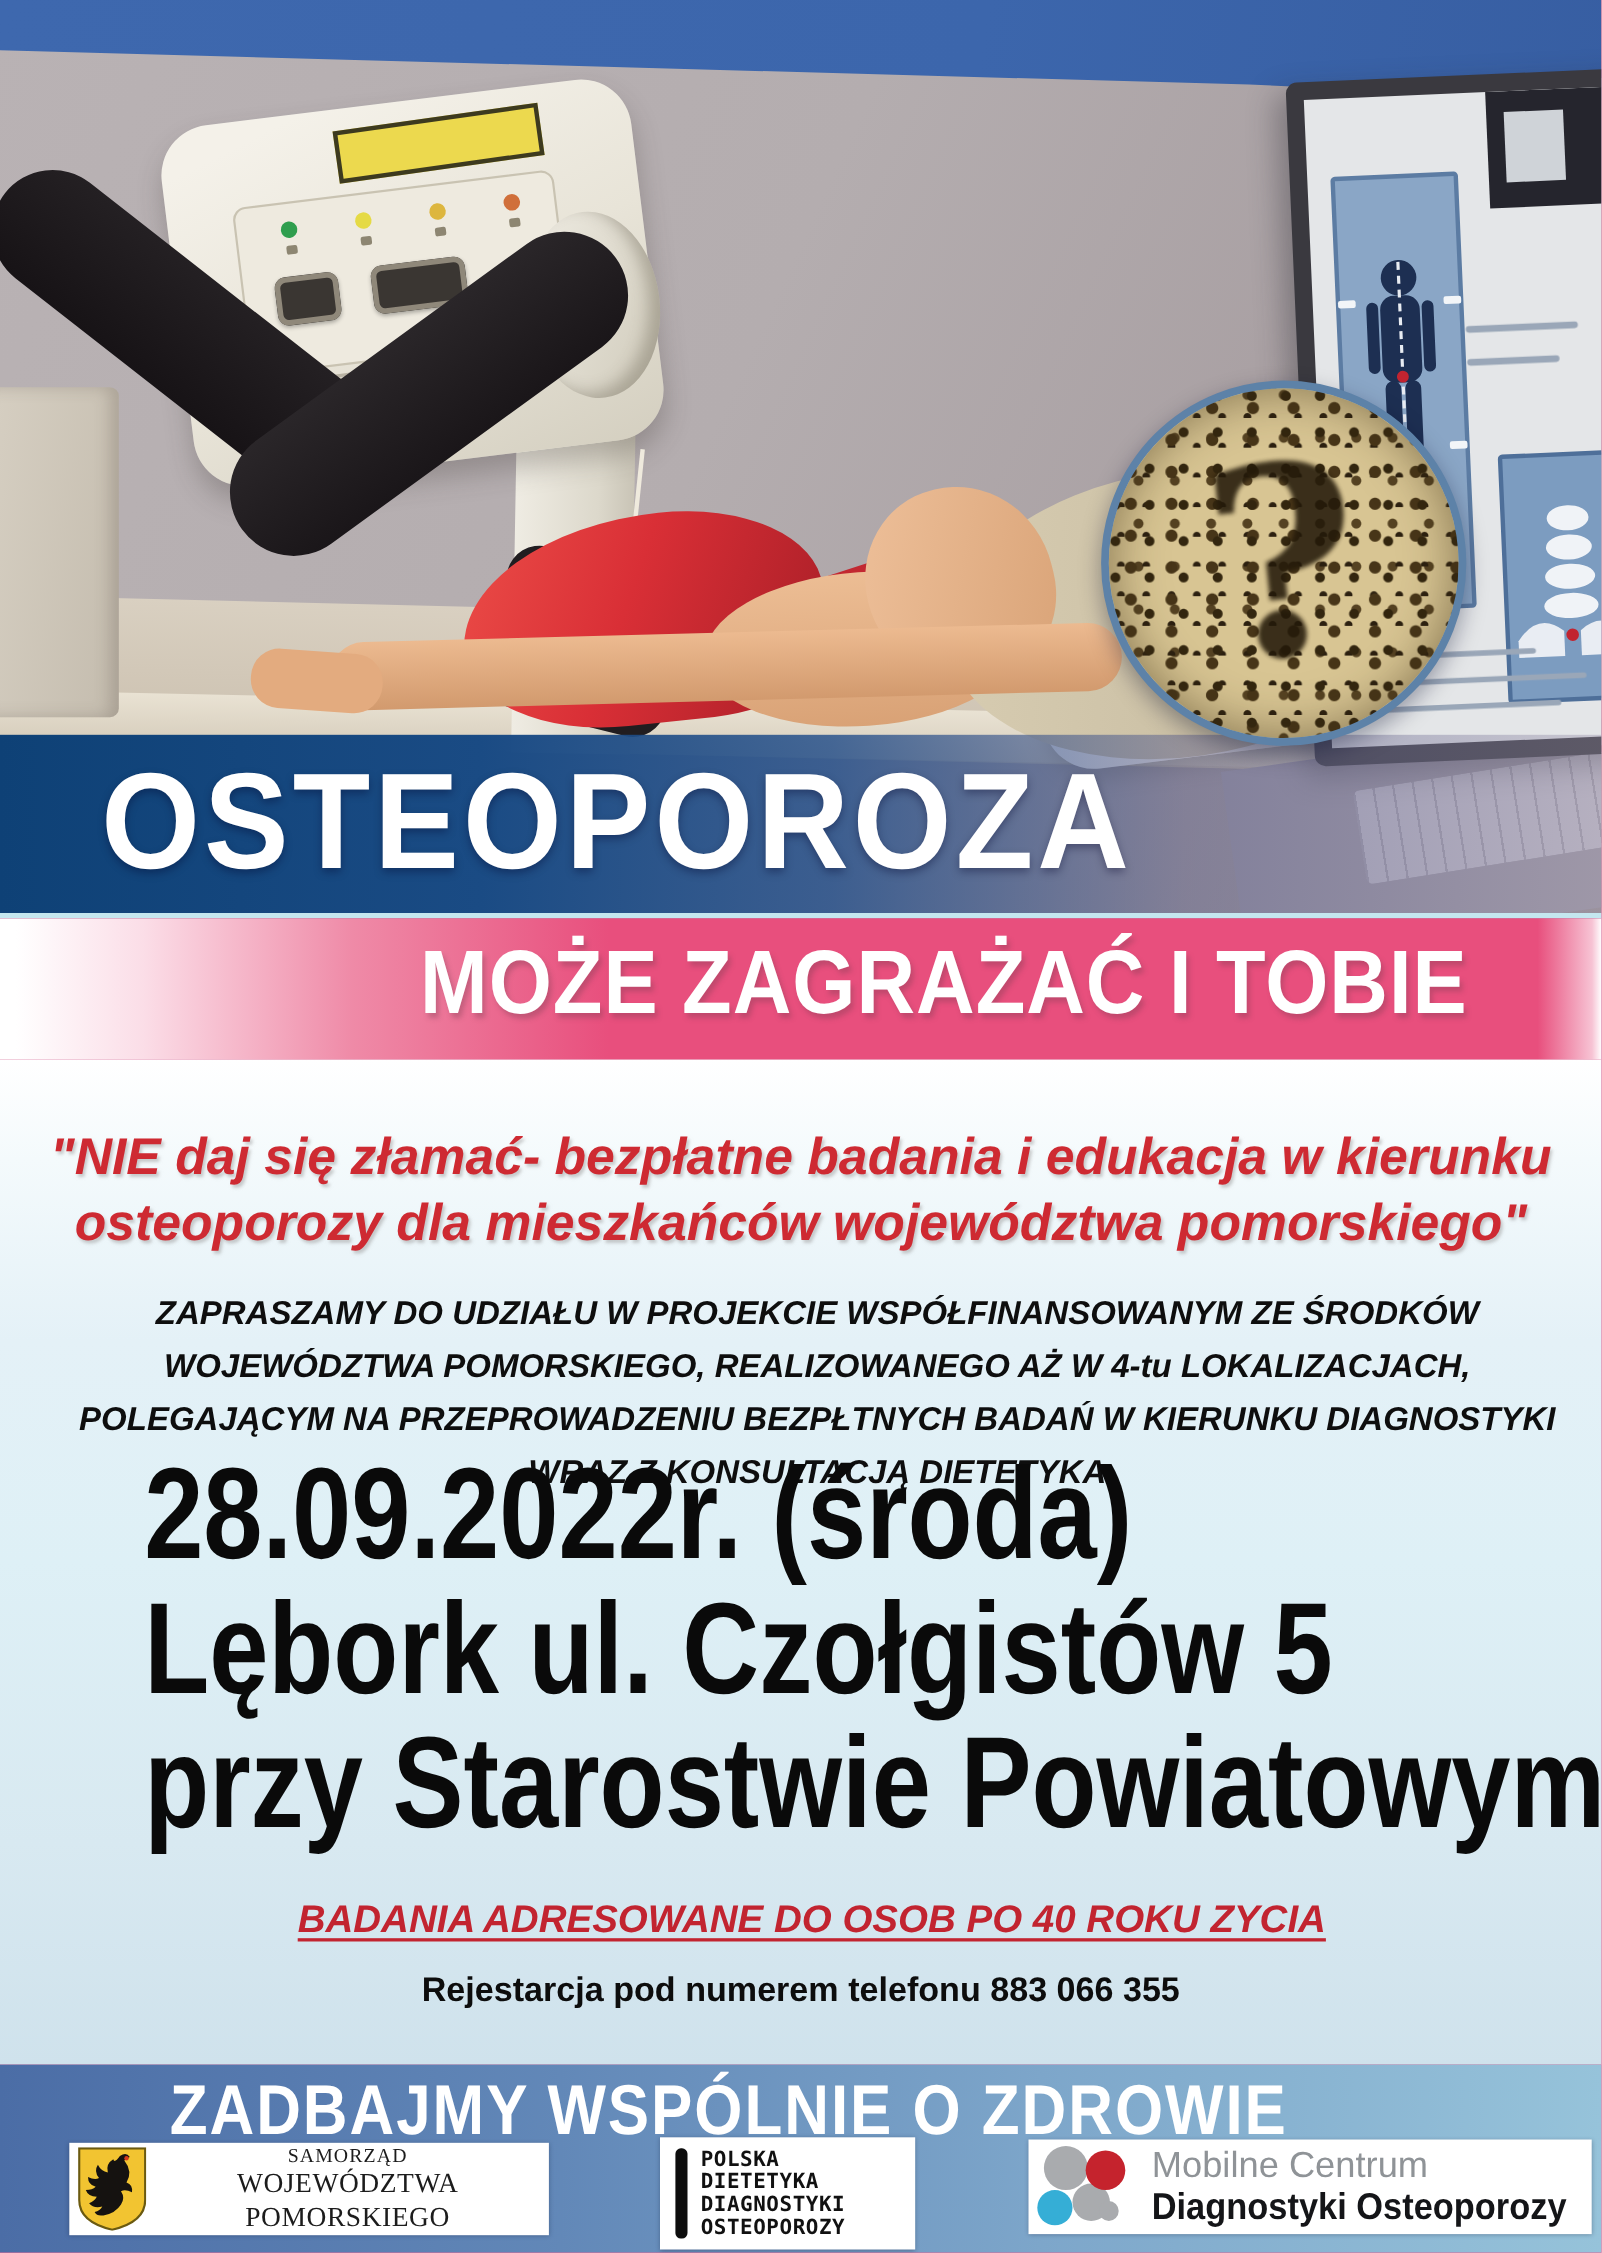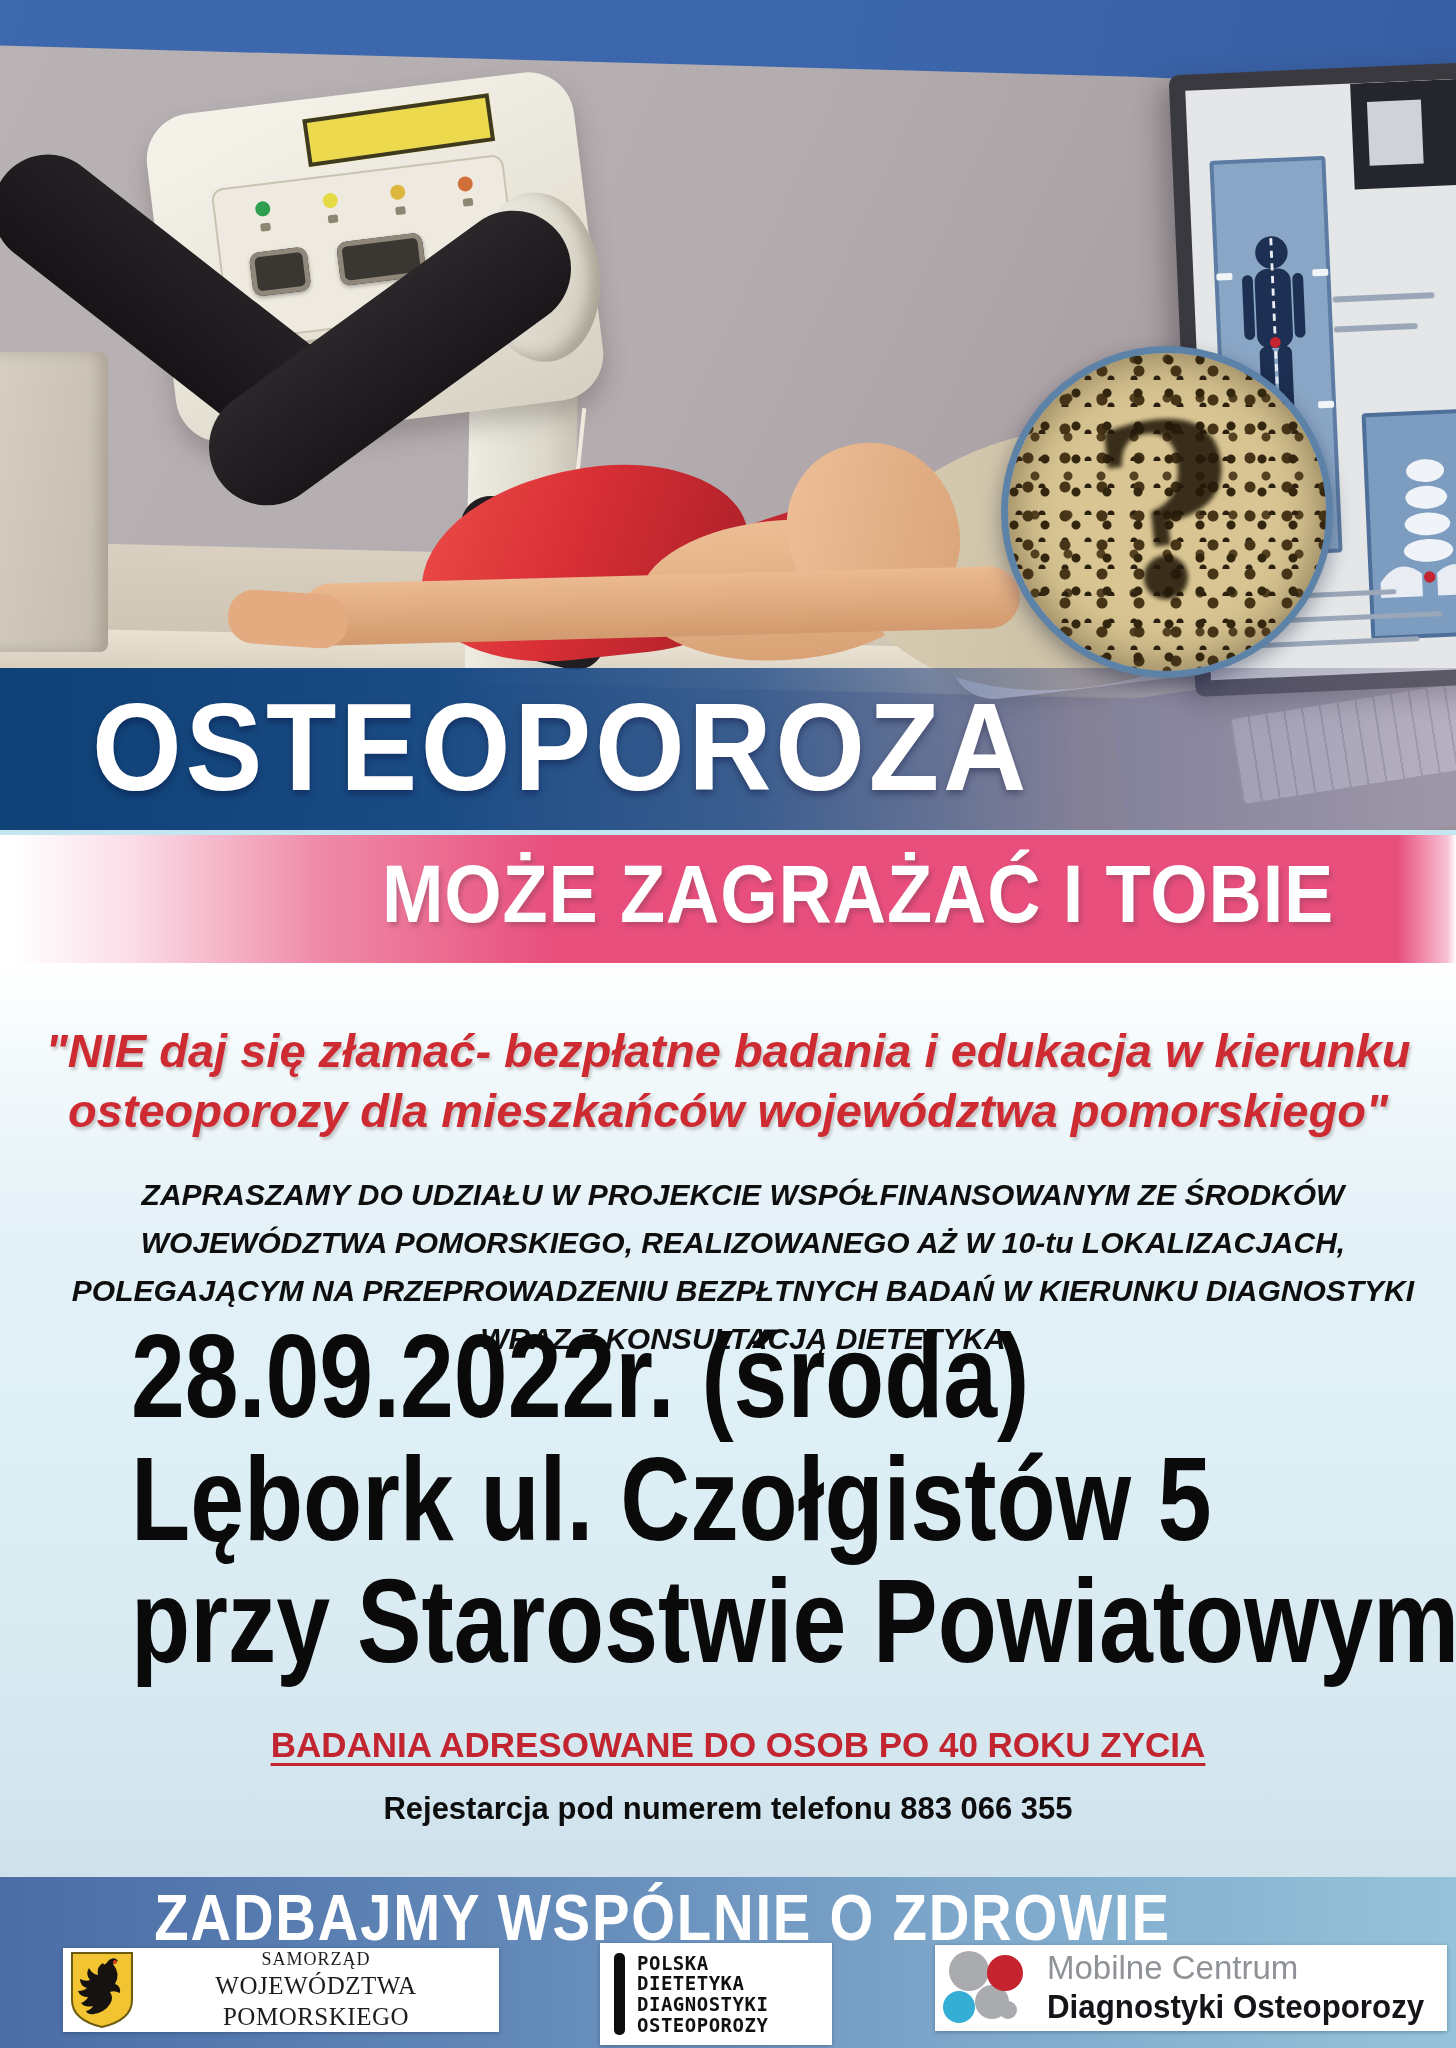--- a/index.html
+++ b/index.html
@@ -122,21 +122,21 @@
   .content{position:absolute;left:0;top:963px;width:1456px;height:914px;
     background:linear-gradient(#ffffff 0%,#f4fafc 10%,#e4f1f7 28%,#def0f6 50%,#d8e9f1 78%,#cfe2ec 100%);}
   .quote{position:absolute;left:0;top:58px;width:100%;text-align:center;color:#ce2a32;
     font-size:47px;font-weight:bold;font-style:italic;line-height:1.28;
     text-shadow:2px 3px 3px rgba(160,160,160,.55);}
   .invite{position:absolute;left:0;top:208px;width:100%;text-align:center;color:#0e0e0e;
     font-size:30px;font-weight:bold;font-style:italic;line-height:1.6;padding-left:30px;box-sizing:border-box;}
   .date-block{position:absolute;left:0;top:352px;width:100%;text-align:left;color:#0a0a0a;font-weight:bold;}
   .date-line{display:block;font-size:118px;line-height:1.04;transform:scaleX(.82);transform-origin:center;white-space:nowrap;}
   .audience{position:absolute;left:0;top:762px;width:100%;text-align:center;}
-  .audience span{font-size:35px;font-weight:bold;color:#c22430;text-decoration:underline;
+  .audience span{font-size:35px;font-weight:bold;font-style:italic;color:#c22430;text-decoration:underline;
     text-underline-offset:6px;text-decoration-thickness:3px;margin-left:20px;}
   .registration{position:absolute;left:0;top:828px;width:100%;text-align:center;font-size:31px;font-weight:bold;color:#0d0d0d;}
   
   .footer{position:absolute;left:0;top:1877px;width:1456px;height:171px;
     background:linear-gradient(to right,#4b6da6 0%,#6288b8 35%,#7da6ca 65%,#96c3da 100%);}
   .slogan{position:absolute;left:0;top:4px;width:100%;text-align:left;}
   .slogan span{display:inline-block;margin-left:85px;font-size:64px;font-weight:bold;color:#ffffff;
     letter-spacing:2px;transform:scaleX(.88);transform-origin:center;}
   .logo-box{position:absolute;background:#ffffff;box-shadow:0 1px 4px rgba(20,30,60,.35);}
   .logo1{left:63px;top:71px;width:436px;height:84px;display:flex;align-items:center;}
@@ -260,21 +260,21 @@
     <span class="band-pink-text">MOŻE ZAGRAŻAĆ I TOBIE</span>
   </div>
 
   <div class="content">
     <div class="quote">
       <span>"NIE daj się złamać- bezpłatne badania i edukacja w kierunku</span><br>
       <span>osteoporozy dla mieszkańców województwa pomorskiego"</span>
     </div>
     <div class="invite">
       <span>ZAPRASZAMY DO UDZIAŁU W PROJEKCIE WSPÓŁFINANSOWANYM ZE ŚRODKÓW</span><br>
-      <span>WOJEWÓDZTWA POMORSKIEGO, REALIZOWANEGO AŻ W 10-tu LOKALIZACJACH,</span><br>
+      <span>WOJEWÓDZTWA POMORSKIEGO, REALIZOWANEGO AŻ W 4-tu LOKALIZACJACH,</span><br>
       <span>POLEGAJĄCYM NA PRZEPROWADZENIU BEZPŁTNYCH BADAŃ W KIERUNKU DIAGNOSTYKI</span><br>
       <span>WRAZ Z KONSULTACJĄ DIETETYKA</span>
     </div>
     <div class="date-block">
       <span class="date-line">28.09.2022r. (środa)</span>
       <span class="date-line">Lębork ul. Czołgistów 5</span>
       <span class="date-line">przy Starostwie Powiatowym</span>
     </div>
     <div class="audience">
       <span>BADANIA ADRESOWANE DO OSOB PO 40 ROKU ZYCIA</span>

